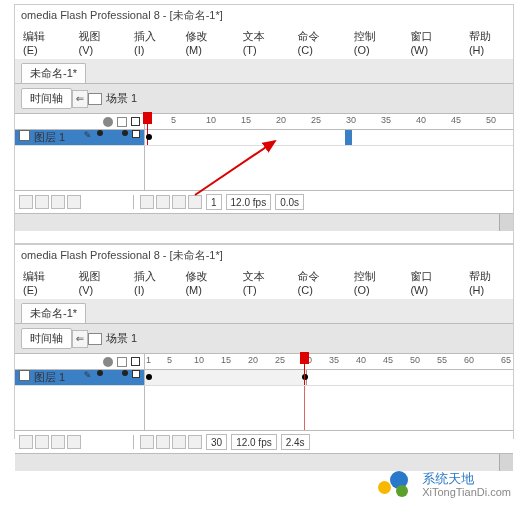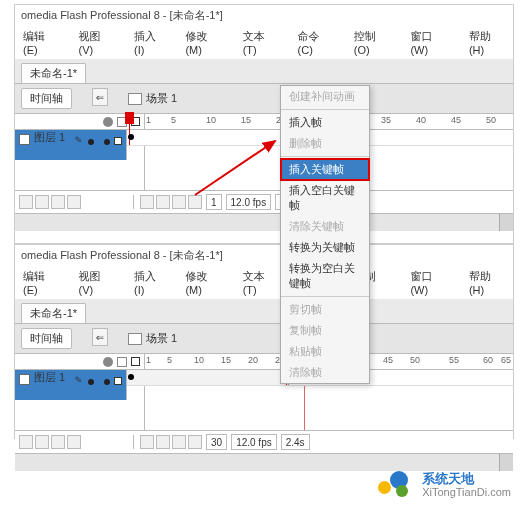--- a/index.html
+++ b/index.html
@@ -3,37 +3,37 @@
 <meta charset="utf-8">
 <style>
 *{box-sizing:border-box;margin:0;padding:0;font-family:"Microsoft YaHei","SimSun",sans-serif;font-size:11px;color:#333}
 body{background:#fff;width:521px;height:507px;overflow:hidden;position:relative}
 .shot{position:relative;background:#fff;border:1px solid #ccc}
 .titlebar{background:#fff;padding:3px 6px;font-size:11px;color:#444}
 .menubar{display:flex;gap:20px;padding:3px 8px;background:#fff;font-size:11px;color:#444}
 .menubar span{cursor:default}
 .doc-tab-row{background:#eaeaea;display:flex;align-items:center;padding:4px 1px 0 6px;border-bottom:1px solid #bbb}
 .doc-tab{background:#fdfdfd;border:1px solid #bbb;border-bottom:none;border-radius:2px 2px 0 0;padding:2px 8px;font-size:11px}
-.panel-grey{background:#e5e5e5;padding:4px 6px;display:flex;gap:20px;border-bottom:1px solid #bbb}
+.panel-grey{background:#e5e5e5;padding:4px 6px;display:flex;align-items:center;gap:0;border-bottom:1px solid #bbb}
 .tab-btn{background:#f5f5f5;border:1px solid #bbb;border-radius:2px;padding:2px 8px;font-size:11px}
 .tab-btn.sel{background:#fff}
 .arrow-btn{background:#f5f5f5;border:1px solid #bbb;width:16px;height:18px;display:flex;align-items:center;justify-content:center;font-size:10px}
 .scene-lbl{display:flex;align-items:center;gap:4px}
 .scene-icon{width:14px;height:12px;background:#fff;border:1px solid #888}
 .tl-area{background:#fff;position:relative}
 .tl-head{display:flex;height:16px;border-bottom:1px solid #bbb}
 .layer-head{width:130px;border-right:1px solid #bbb;display:flex;align-items:center;justify-content:flex-end;gap:4px;padding:0 4px;background:#fff}
 .sm-ico{width:10px;height:10px}
 .eye-ico{background:#888;border-radius:50%}
 .lock-ico{background:#fff;border:1px solid #888}
 .sq-ico{background:#fff;border:1px solid #333;width:9px;height:9px}
 .ruler{flex:1;display:flex;position:relative;background:#fff;overflow:hidden}
 .ruler-tick{font-size:9px;color:#666;position:absolute;top:1px}
 .tl-row{display:flex;height:16px;border-bottom:1px solid #ddd}
-.layer-cell{width:112px;background:#3b7fc4;color:#fff;display:flex;align-items:flex-end;padding:15px 4px;gap:4px;border-right:1px solid #bbb}
+.layer-cell{width:130px;background:#3b7fc4;color:#fff;display:flex;align-items:flex-start;padding:0 4px;gap:4px;border-right:1px solid #bbb}
 .layer-cell .pg-ico{width:11px;height:11px;background:#fff;border:1px solid #666}
 .layer-cell .dot{width:6px;height:6px;background:#222;border-radius:50%;margin-left:auto}
 .layer-cell .dot2{width:8px;height:8px;background:#fff;border:1px solid #333}
 .frames{flex:1;position:relative;background:#fff}
 .playhead{position:absolute;top:-16px;bottom:0;width:1px;background:#d00}
 .playhead::before{content:"";position:absolute;top:-2px;left:-4px;width:9px;height:12px;background:#d00}
 .kf{position:absolute;top:4px;width:6px;height:6px;background:#000;border-radius:50%}
 .sel-frame{position:absolute;top:0;bottom:0;background:#3b7fc4;width:7px}
 .tl-body-space{height:44px;background:#fff;display:flex}
 .tl-body-space .lf{width:130px;border-right:1px solid #bbb}
@@ -53,21 +53,21 @@
 .red-arrow svg{overflow:visible}
 .shot1{height:240px;margin-bottom:22px}
 .shot2{height:195px}
 .footer-logo{position:absolute;bottom:0;right:10px;display:flex;align-items:center;gap:6px;padding:8px 0}
 .logo-shape{width:42px;height:28px;position:relative}
 .logo-ball{position:absolute;border-radius:50%}
 .b1{width:18px;height:18px;background:#2a78c9;top:0;left:16px}
 .b2{width:13px;height:13px;background:#f6b800;top:10px;left:4px}
 .b3{width:12px;height:12px;background:#5aa02c;top:14px;left:22px}
 .logo-txt{display:flex;flex-direction:column;line-height:1.1}
-.logo-txt .zh{font-size:13px;font-weight:bold;color:#2a78c9}
+.logo-txt .zh{font-size:13px;font-weight:normal;color:#2a78c9}
 .logo-txt .en{font-size:11px;color:#888}
 .frames-line{position:absolute;top:0;bottom:0;background:#eee}
 </style>
 </head>
 <body>
 
 <div class="shot shot1" style="margin:4px 0 0 14px;width:500px">
   <div class="titlebar">omedia Flash Professional 8 - [未命名-1*]</div>
   <div class="menubar">
     <span>编辑(E)</span>
@@ -147,37 +147,20 @@
       </div>
       <div class="fbox">1</div>
       <div class="fbox">12.0 fps</div>
       <div class="fbox">0.0s</div>
     </div>
     <div class="stage">
         <div class="sb"></div>
       </div>
   </div>
 
-  <div class="ctx-menu" style="top:80px;left:265px">
-    <div class="ctx-item disabled">创建补间动画</div>
-    <div class="ctx-sep"></div>
-    <div class="ctx-item">插入帧</div>
-    <div class="ctx-item disabled">删除帧</div>
-    <div class="ctx-sep"></div>
-    <div class="ctx-item hl" style="outline:2px solid #d00;outline-offset:-1px">插入关键帧</div>
-    <div class="ctx-item">插入空白关键帧</div>
-    <div class="ctx-item disabled">清除关键帧</div>
-    <div class="ctx-item">转换为关键帧</div>
-    <div class="ctx-item">转换为空白关键帧</div>
-    <div class="ctx-sep"></div>
-    <div class="ctx-item disabled">剪切帧</div>
-    <div class="ctx-item disabled">复制帧</div>
-    <div class="ctx-item disabled">粘贴帧</div>
-    <div class="ctx-item disabled">清除帧</div>
-  </div>
 
   <div class="red-arrow" style="top:130px;left:170px">
     <svg width="100" height="70">
         <defs>
           <marker id="ah1" markerWidth="8" markerHeight="8" refX="6" refY="3" orient="auto">
             <path d="M0,0 L7,3 L0,6 Z" fill="#d00"></path>
           </marker>
         </defs>
         <line x1="10" y1="60" x2="90" y2="6" stroke="#d00" stroke-width="2" marker-end="url(#ah1)"></line>
       </svg>
@@ -220,22 +203,22 @@
         <span class="ruler-tick" style="left:22px">5</span>
         <span class="ruler-tick" style="left:49px">10</span>
         <span class="ruler-tick" style="left:76px">15</span>
         <span class="ruler-tick" style="left:103px">20</span>
         <span class="ruler-tick" style="left:130px">25</span>
         <span class="ruler-tick" style="left:157px">30</span>
         <span class="ruler-tick" style="left:184px">35</span>
         <span class="ruler-tick" style="left:211px">40</span>
         <span class="ruler-tick" style="left:238px">45</span>
         <span class="ruler-tick" style="left:265px">50</span>
-        <span class="ruler-tick" style="left:304px">55</span>
-        <span class="ruler-tick" style="left:338px">60</span>
+        <span class="ruler-tick" style="left:292px">55</span>
+        <span class="ruler-tick" style="left:319px">60</span>
         <span class="ruler-tick" style="left:356px">65</span>
       </div>
     </div>
     <div class="tl-row">
       <div class="layer-cell">
         <span class="pg-ico"></span>
         <span>图层 1</span>
         <span style="margin-left:auto;font-size:9px">✎</span>
         <span class="dot" style="margin-left:2px"></span>
         <span class="dot"></span>

